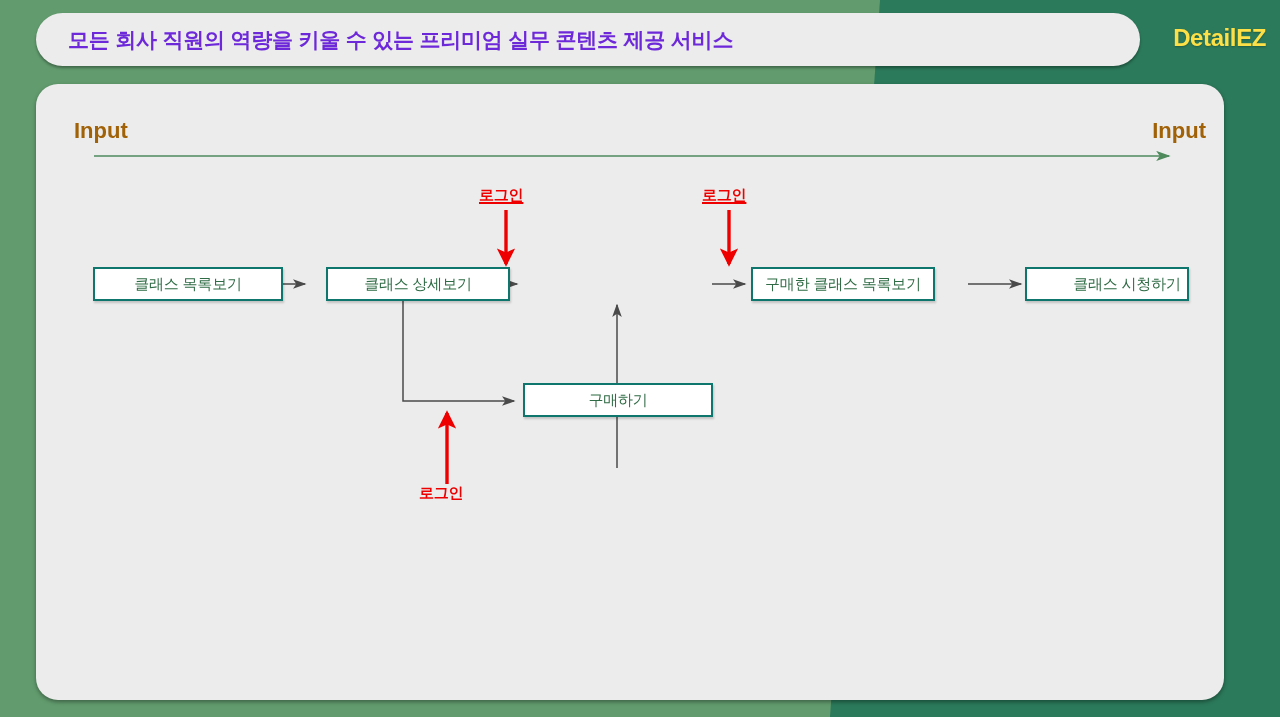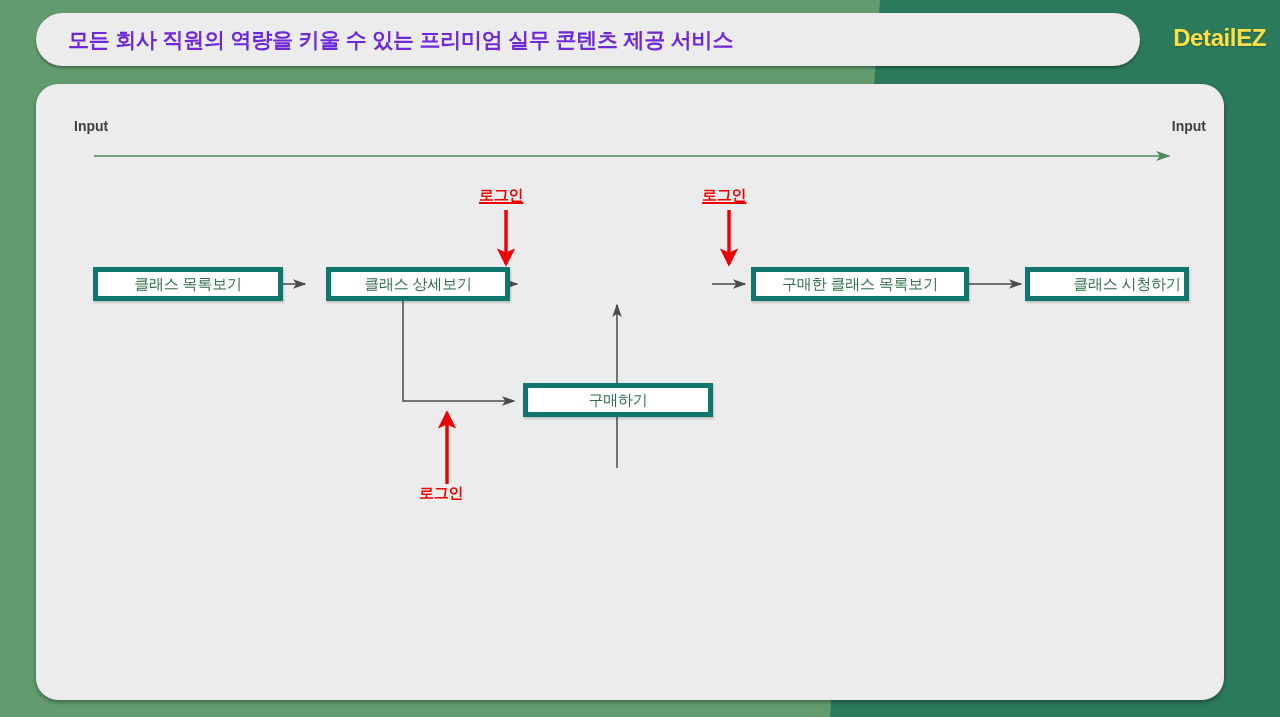--- a/index.html
+++ b/index.html
@@ -74,23 +74,23 @@
     height: 616px;
     background: #ececec;
     border-radius: 22px;
     box-shadow: 0 2px 4px rgba(0,0,0,0.38);
     overflow: hidden;
   }
 
   
   .io-label {
     position: absolute;
-    font-size: 14px;
-    font-weight: 700;
-    color: #404040;
+    font-size: 22px;
+    font-weight: 700;
+    color: #a16207;
   }
   .io-label.input  { left: 38px;  top: 34px; }
   .io-label.output { right: 18px; top: 34px; }
 
   .axis-svg {
     position: absolute;
     left: 0;
     top: 60px;
     width: 1188px;
     height: 30px;
@@ -103,21 +103,21 @@
     top: 0;
     width: 1188px;
     height: 616px;
   }
 
   
   .node {
     position: absolute;
     box-sizing: border-box;
     background: #ffffff;
-    border: 5px solid #0f766e;
+    border: 2px solid #0f766e;
     display: flex;
     align-items: center;
     justify-content: center;
     font-size: 15px;
     color: #2f6b45;
     letter-spacing: -0.2px;
     white-space: nowrap;
     box-shadow: 1px 2px 2px rgba(0,0,0,0.18);
   }
 
@@ -201,21 +201,21 @@
 
     <div class="node" style="left:57px; top:183px; width:190px; height:34px;">
       <span>클래스 목록보기</span>
     </div>
 
     <div class="node" style="left:290px; top:183px; width:184px; height:34px;">
       <span>클래스 상세보기</span>
     </div>
 
 
-    <div class="node" style="left:715px; top:183px; width:218px; height:34px;">
+    <div class="node" style="left:715px; top:183px; width:184px; height:34px;">
       <span>구매한 클래스 목록보기</span>
     </div>
 
     <div class="node" style="left:989px; top:183px; width:164px; height:34px;padding-left:40px;">
       <span>클래스 시청하기</span>
     </div>
 
     <div class="node" style="left:487px; top:299px; width:190px; height:34px;">
       <span>구매하기</span>
     </div>

